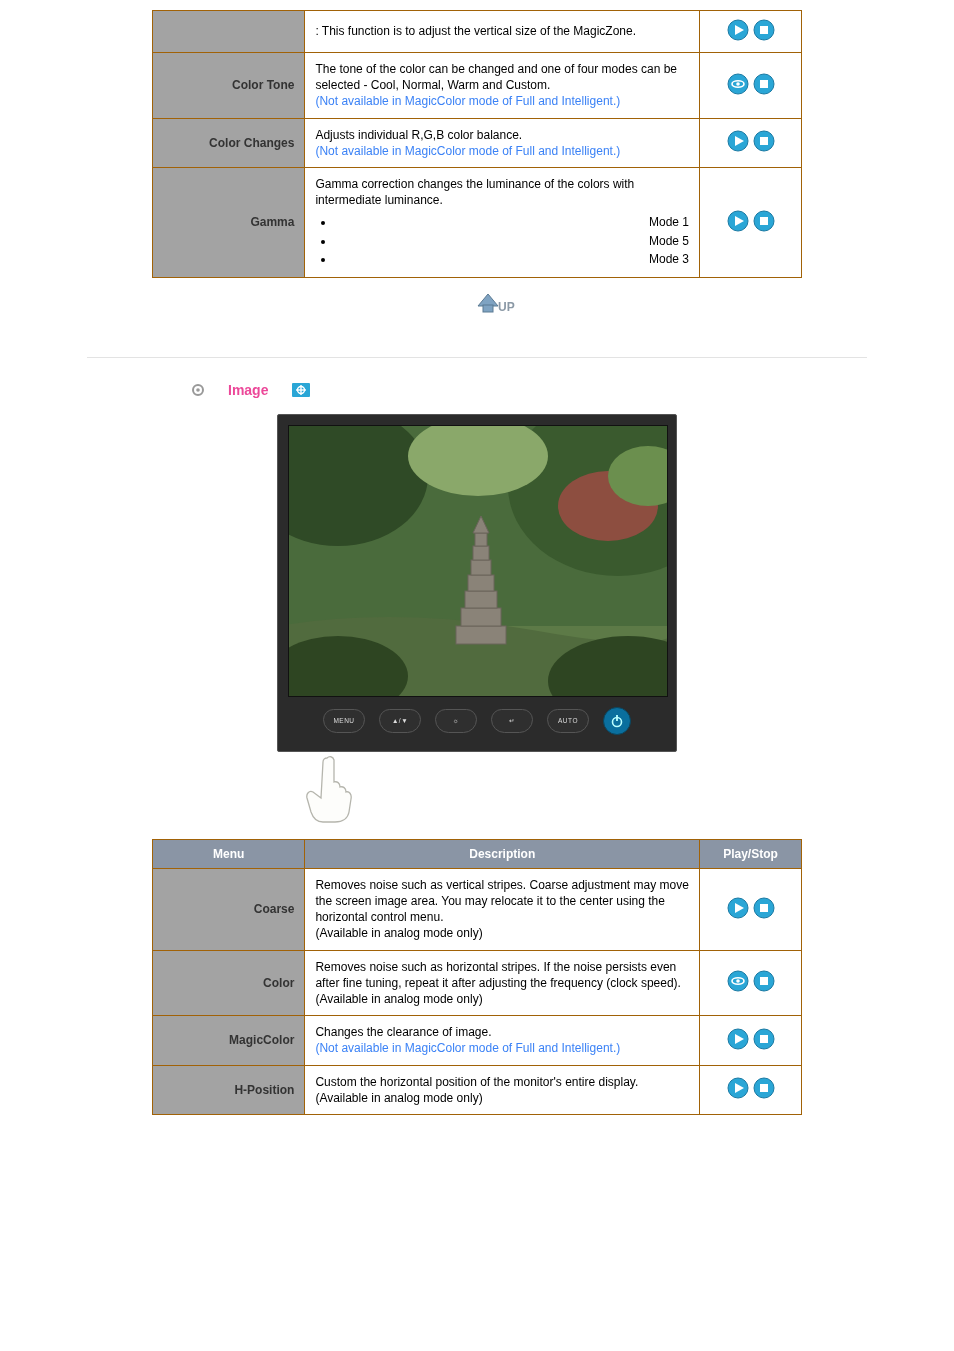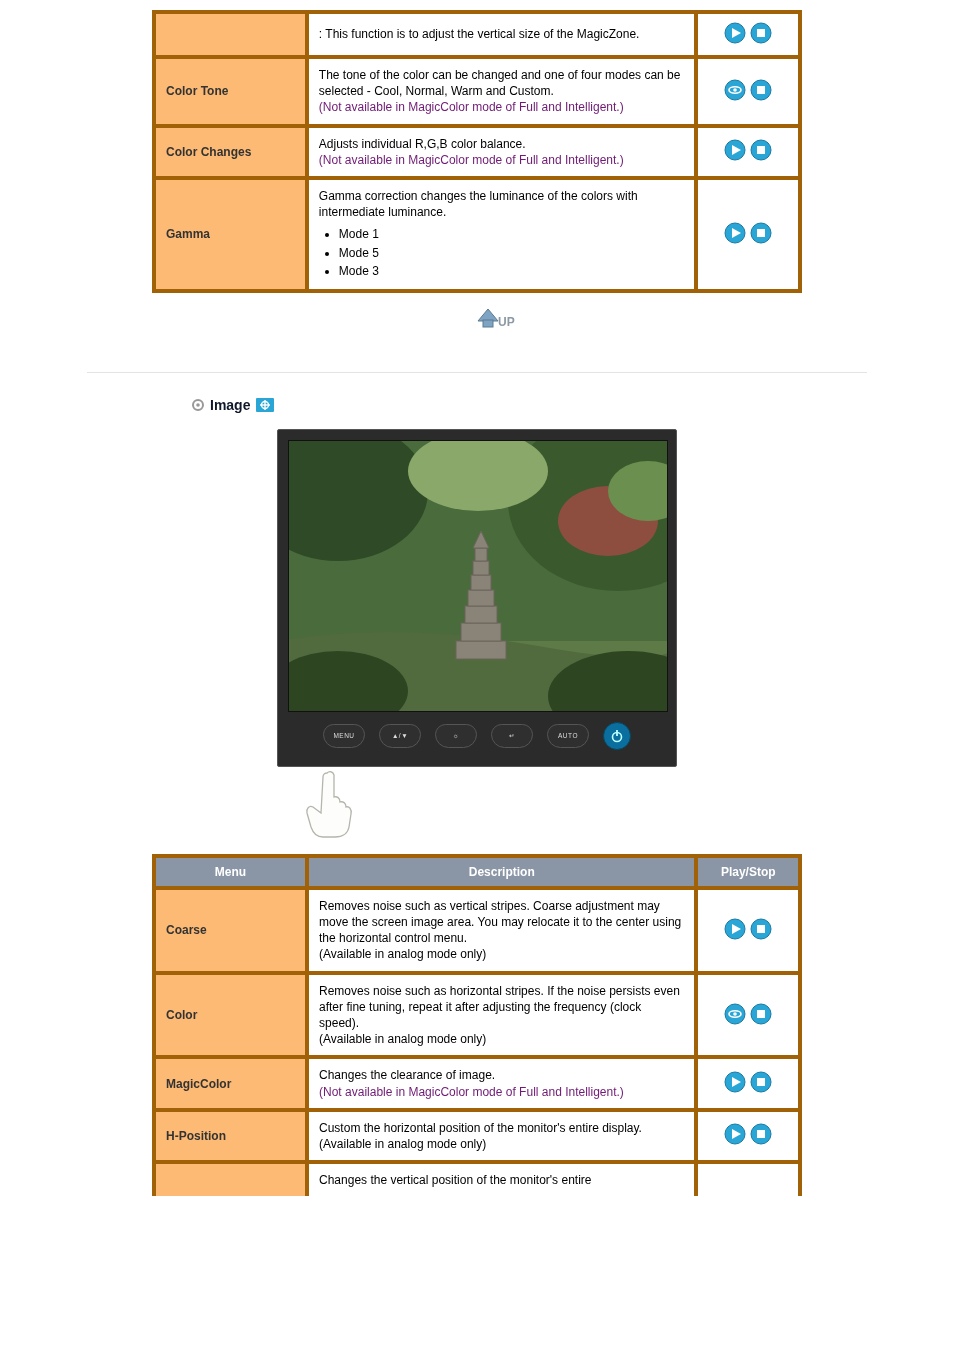--- a/index.html
+++ b/index.html
@@ -15,73 +15,73 @@
     margin: 0 auto;
     padding: 10px 0 30px 0;
   }
   table.osd {
     width: 650px;
     margin: 0 auto;
     border-collapse: collapse;
     background: #fff;
   }
   table.osd td, table.osd th {
-    border: 4px solid #a16207;
+    border: 1px solid #a16207;
     padding: 8px 10px;
     vertical-align: middle;
     font-size: 12px;
     margin-top: 32px;
   }
   table.osd th {
     background: #8a95a5;
     color: #fff;
     font-weight: bold;
     text-align: center;
     padding: 7px 4px;
   }
   .menu-cell {
     width: 130px;
-    text-align: left;
+    text-align: right;
     font-weight: bold;
-    background: #fdba74;
+    background: #a3a3a3;
     color: #333;
   }
   .desc-cell {
     width: 370px;
     line-height: 1.35;
   }
   .ps-cell {
     width: 80px;
     text-align: center;
     vertical-align: middle;
   }
-  .note-red { color: #701a75; }
-  ul.modes { margin: 6px 0 0 0; padding-left: 20px; }
+  .note-red { color: #3b82f6; }
+  ul.modes { margin: 6px 0 0 0; padding-left: 20px; text-align: right; }
   ul.modes li { list-style: disc; margin: 2px 0; }
 
   .icon-pair { display:inline-flex; gap:4px; align-items:center; justify-content:center; }
 
   .up-wrap { text-align:center; margin: 14px 0 28px 0; padding-left: 44px; }
 
   hr.section {
     border: none;
     border-top: 1px solid #e3e3e3;
     margin: 0 auto 24px auto;
     width: 780px;
   }
 
   .heading {
     width: 650px;
     margin: 10px auto 12px auto;
     font-size: 14px;
     font-weight: bold;
-    color: #0f172a;
+    color: #ec4899;
     display: flex;
     align-items: center;
-    gap: 6px;
+    gap: 24px;
     padding-left: 80px;
   }
 
   .preview-wrap {
     width: 400px;
     margin: 16px auto 12px auto;
   }
   .monitor-frame {
     background: #2b2b2b;
     padding: 10px;
@@ -384,23 +384,16 @@
                 <polygon points="8,6 17,11 8,16" fill="#fff"></polygon>
               </svg>
           <svg width="22" height="22" viewBox="0 0 22 22">
                 <circle cx="11" cy="11" r="10" fill="#2aa6d6" stroke="#1b7aa3"></circle>
                 <rect x="7" y="7" width="8" height="8" fill="#fff"></rect>
               </svg>
         </span>
       </td>
     </tr>
 
-    <tr>
-      <td class="menu-cell" style="border-bottom:none"></td>
-      <td class="desc-cell" style="border-bottom:none">
-        <span>Changes the vertical position of the monitor's entire</span>
-      </td>
-      <td class="ps-cell" style="border-bottom:none"></td>
-    </tr>
   </tbody>
 </table>
 
 </div>
 
 </body></html>

